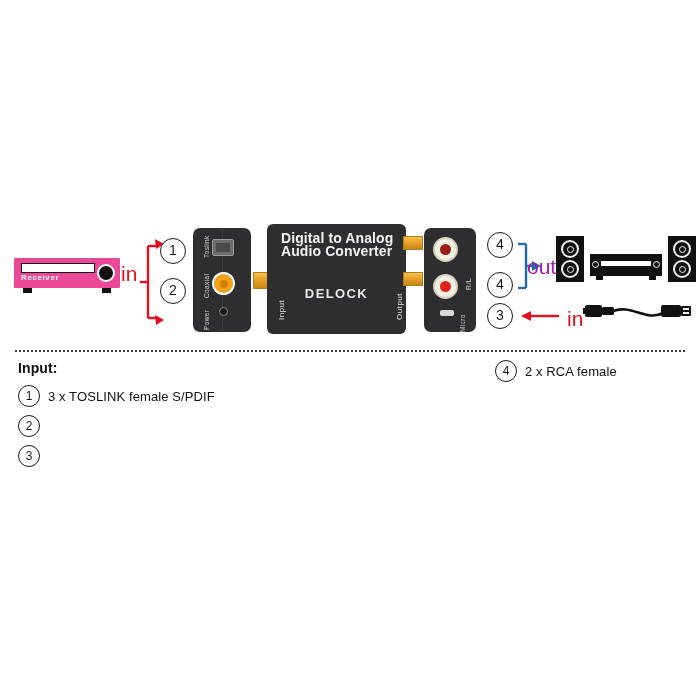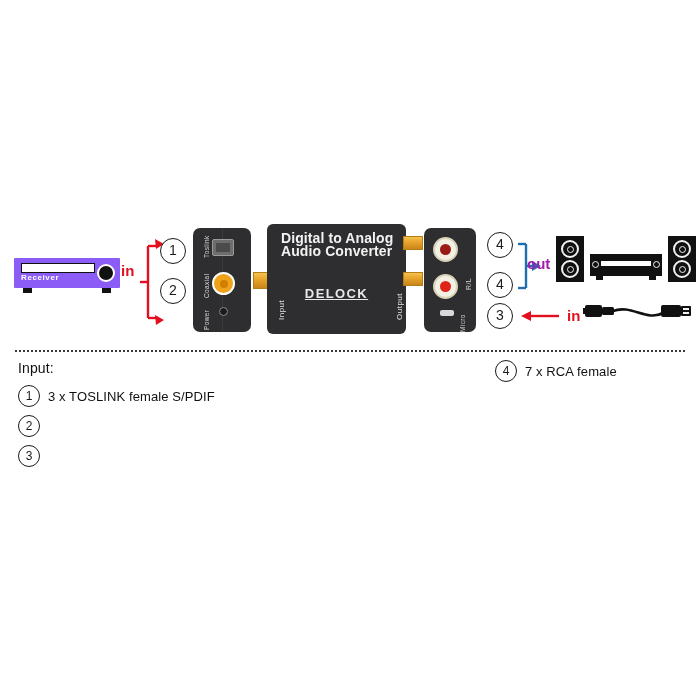--- a/index.html
+++ b/index.html
@@ -25,21 +25,21 @@
 
   
   #receiver {
     left: 14px; top: 258px;
     width: 106px; height: 36px;
   }
   .rcv-body {
     position: absolute;
     left: 0; top: 0;
     width: 106px; height: 30px;
-    background: #8b5cf6;
+    background: #ec4899;
     border-radius: 1px;
   }
   .rcv-slot {
     position: absolute;
     left: 7px; top: 5px;
     width: 72px; height: 8px;
     background: #ffffff;
     border: 1px solid #111;
   }
   .rcv-label {
@@ -67,22 +67,22 @@
     top: 30px;
     width: 9px; height: 5px;
     background: #111111;
   }
   .rcv-foot.l { left: 9px; }
   .rcv-foot.r { right: 9px; }
 
   
   .kw-in, .kw-out {
     position: absolute;
-    font-size: 15px;
-    font-weight: bold;
+    font-size: 21px;
+    font-weight: normal;
     letter-spacing: 0px;
     white-space: nowrap;
     text-align: right;
   }
   .kw-in { color: #e2101f; }
   .kw-out { color: #a21caf; }
 
   #in-left { left: 121px; top: 262px; }
   #in-right { left: 567px; top: 307px; }
   #out-right { left: 527px; top: 255px; }
@@ -208,21 +208,20 @@
   }
   .cv-brand {
     position: absolute;
     left: 0; top: 62px;
     width: 139px;
     text-align: center;
     color: #e8e8e8;
     font-size: 13px;
     font-weight: bold;
     letter-spacing: 1.4px;
-    text-decoration: underline;
   }
   #lbl-input  { left: 10px; top: 96px; }
   #lbl-output { left: 128px; top: 96px; }
   .vlabel.big { font-size: 8px; color: #e2e2e2; letter-spacing: 0.5px; }
 
   
   #panel-right {
     left: 424px; top: 228px;
     width: 52px; height: 104px;
     background: #2e2e30;
@@ -340,21 +339,21 @@
     background-repeat: repeat-x;
   }
 
   
   .legend-col { position: absolute; }
   #legend-input  { left: 18px; top: 360px; width: 440px; }
   #legend-output { left: 495px; top: 360px; width: 200px; }
 
   .legend-head {
     font-size: 14px;
-    font-weight: normal;
+    font-weight: bold;
     color: #111111;
     margin-bottom: 9px;
     letter-spacing: 0.1px;
   }
   .legend-row {
     display: flex;
     align-items: center;
     margin-bottom: 8px;
   }
   .legend-num {
@@ -501,17 +500,17 @@
       <div class="legend-num">2</div>
     </div>
     <div class="legend-row">
       <div class="legend-num">3</div>
     </div>
   </div>
 
   <div class="legend-col" id="legend-output">
     <div class="legend-row">
       <div class="legend-num">4</div>
-      <div class="legend-text">7 x RCA female</div>
+      <div class="legend-text">2 x RCA female</div>
     </div>
   </div>
 
 </div>
 
 </body></html>

